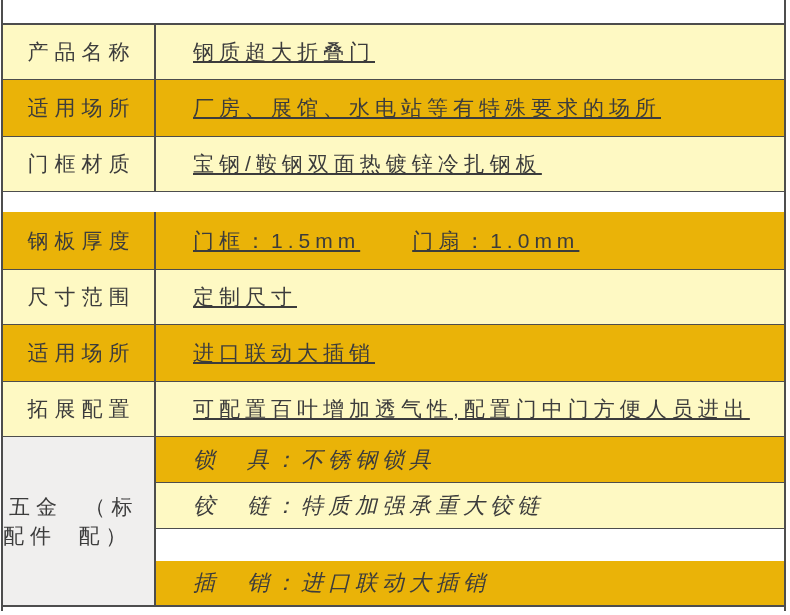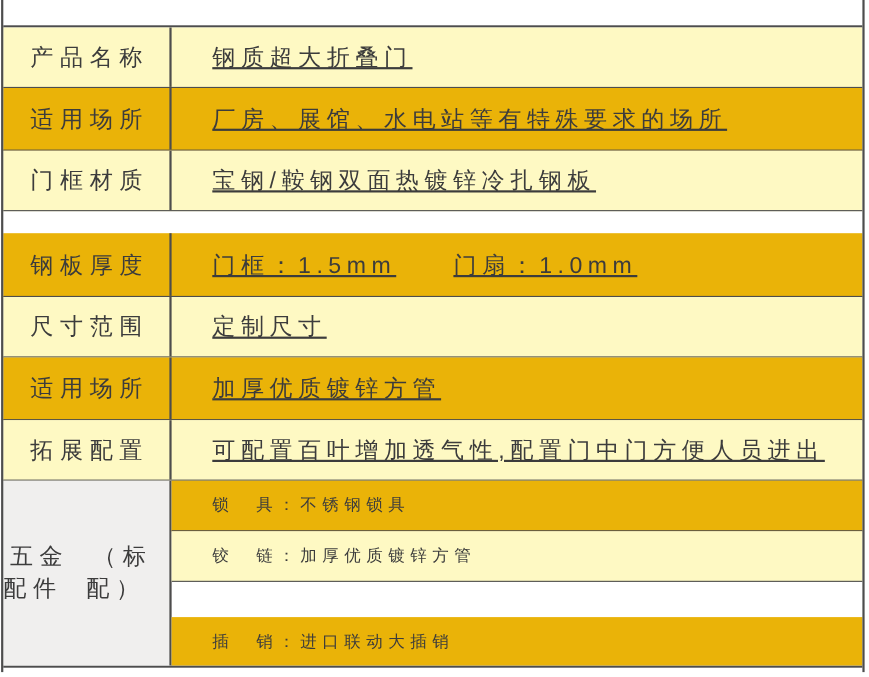--- a/index.html
+++ b/index.html
@@ -89,23 +89,24 @@
     flex: 1 1 auto;
     display: flex;
     flex-direction: column;
   }
   .subrow {
     display: flex;
     align-items: center;
     box-sizing: border-box;
     padding-left: 37px;
     color: #3c3c3c;
-    font-size: 15px;
+    font-size: 22px;
     letter-spacing: 5px;
     border-bottom: 1.5px solid #4d4d4d;
+    font-style: italic;
   }
   .subrow:last-child { border-bottom: none; }
 </style>
 </head>
 <body>
 
 <div class="stage">
   <div class="vline left"></div>
   <div class="vline right"></div>
 
@@ -134,34 +135,34 @@
       </div>
     </div>
 
     <div class="row h55 bg-dark">
       <div class="cell label">尺寸范围</div>
       <div class="cell value">定制尺寸</div>
     </div>
 
     <div class="row h57 bg-light">
       <div class="cell label">适用场所</div>
-      <div class="cell value">加厚优质镀锌方管</div>
+      <div class="cell value">进口联动大插销</div>
     </div>
 
     <div class="row h55 bg-dark">
       <div class="cell label">拓展配置</div>
       <div class="cell value">可配置百叶增加透气性,配置门中门方便人员进出</div>
     </div>
 
     <div class="row merged">
       <div class="cell label label-merged">
         <div>五金配件</div>
         <div>（标配）</div>
       </div>
       <div class="subrows">
         <div class="subrow h57 bg-light">锁　具：不锈钢锁具</div>
-        <div class="subrow h57 bg-dark">铰　链：加厚优质镀锌方管</div>
+        <div class="subrow h57 bg-dark">铰　链：特质加强承重大铰链</div>
         <div class="subrow h54 bg-light">插　销：进口联动大插销</div>
       </div>
     </div>
 
   </div>
 </div>
 
 </body></html>

